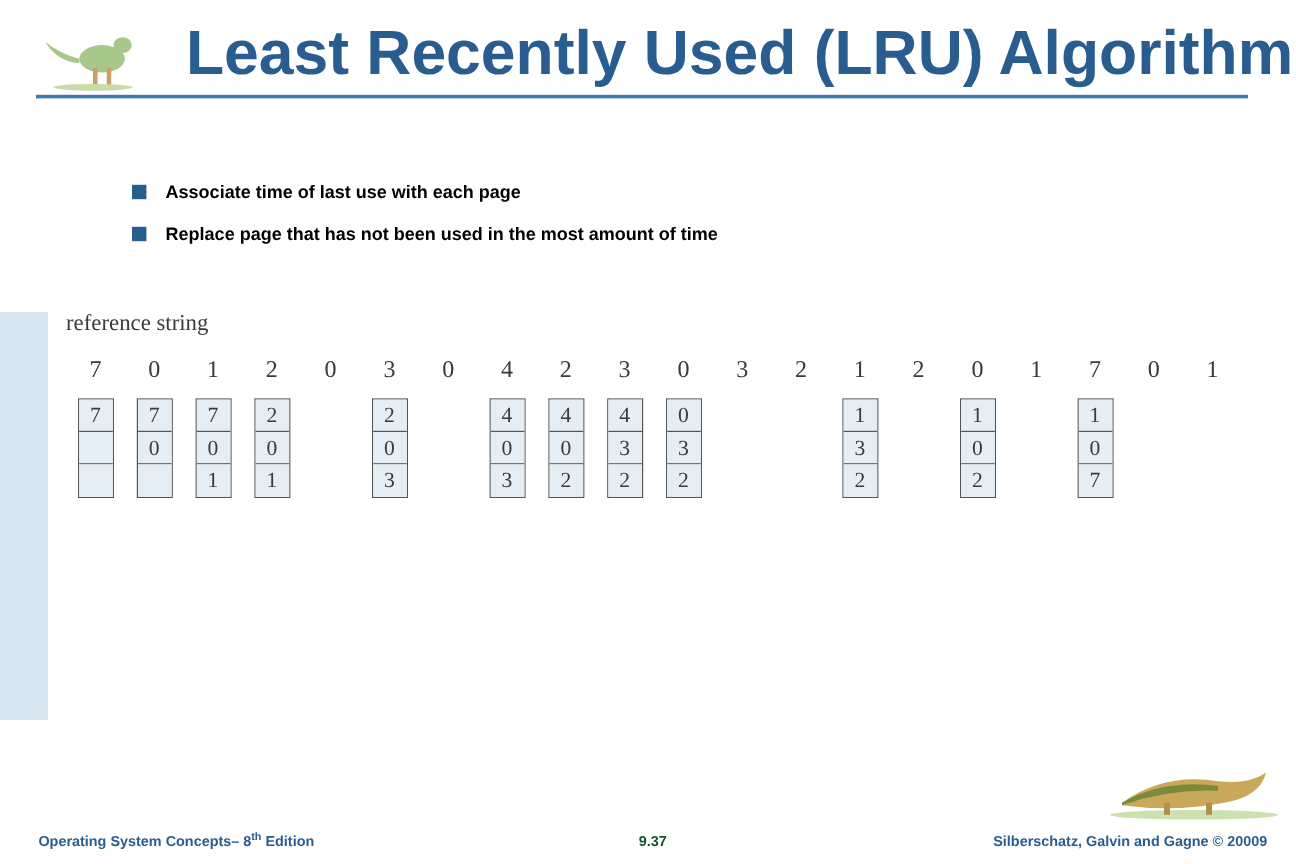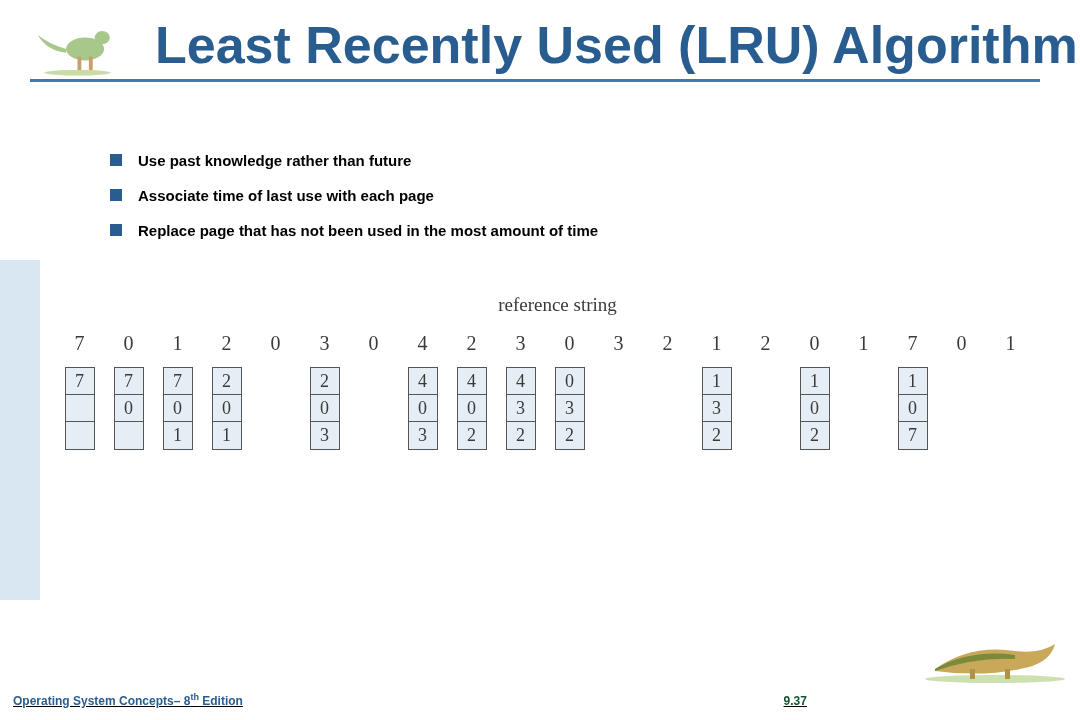--- a/index.html
+++ b/index.html
@@ -68,21 +68,20 @@
     background: #2a5d8f;
   }
   .diagram {
     margin: 55px 20px 0 55px;
     font-family: "Times New Roman", Times, serif;
     color: #3a3a3a;
   }
   .ref-label {
     font-size: 19px;
     margin-bottom: 16px;
-    text-align: center;
   }
   .ref-row {
     display: flex;
   }
   .ref-cell {
     width: 49px;
     text-align: center;
     font-size: 20px;
   }
   .frame-row {
@@ -113,22 +112,21 @@
     margin-left: 10px;
   }
   .footer {
     position: absolute;
     left: 0;
     bottom: 0;
     width: 1080px;
     height: 44px;
     display: flex;
     align-items: flex-end;
-    padding: 0 24px 12px 13px;
-    text-decoration: underline;
+    padding: 0 24px 12px 32px;
   }
   .ft-left {
     font-size: 12px;
     font-weight: bold;
     color: #2a5d8f;
     flex: 1;
   }
   .ft-left sup { font-size: 9px; }
   .ft-mid {
     font-size: 12px;
@@ -167,21 +165,20 @@
       <rect x="62" y="38" width="4" height="16" fill="#c9a06a"></rect>
       <ellipse cx="50" cy="55" rx="35" ry="3" fill="#c8dca8"></ellipse>
     </svg>
   </div>
   <div class="title">Least Recently Used (LRU) Algorithm</div>
 </div>
 <div class="title-underline"></div>
 
 <div class="content">
   <ul class="bullets">
-    <li>Use past knowledge rather than future</li>
     <li>Associate time of last use with each page</li>
     <li>Replace page that has not been used in the most amount of time</li>
   </ul>
 </div>
 
 <div class="diagram">
   <div class="ref-label">reference string</div>
   <div class="ref-row" id="ref-row">
       <div class="ref-cell">7</div>
       <div class="ref-cell">0</div>
@@ -308,13 +305,14 @@
     <rect x="50" y="40" width="5" height="10" fill="#b0904a"></rect>
     <rect x="85" y="40" width="5" height="10" fill="#b0904a"></rect>
   </svg>
 </div>
 
 <div class="footer">
   <div class="ft-left">
     <span>Operating System Concepts– 8</span><sup>th</sup><span> Edition</span>
   </div>
   <div class="ft-mid">9.37</div>
+  <div class="ft-right">Silberschatz, Galvin and Gagne © 20009</div>
 </div>
 
 </body></html>

